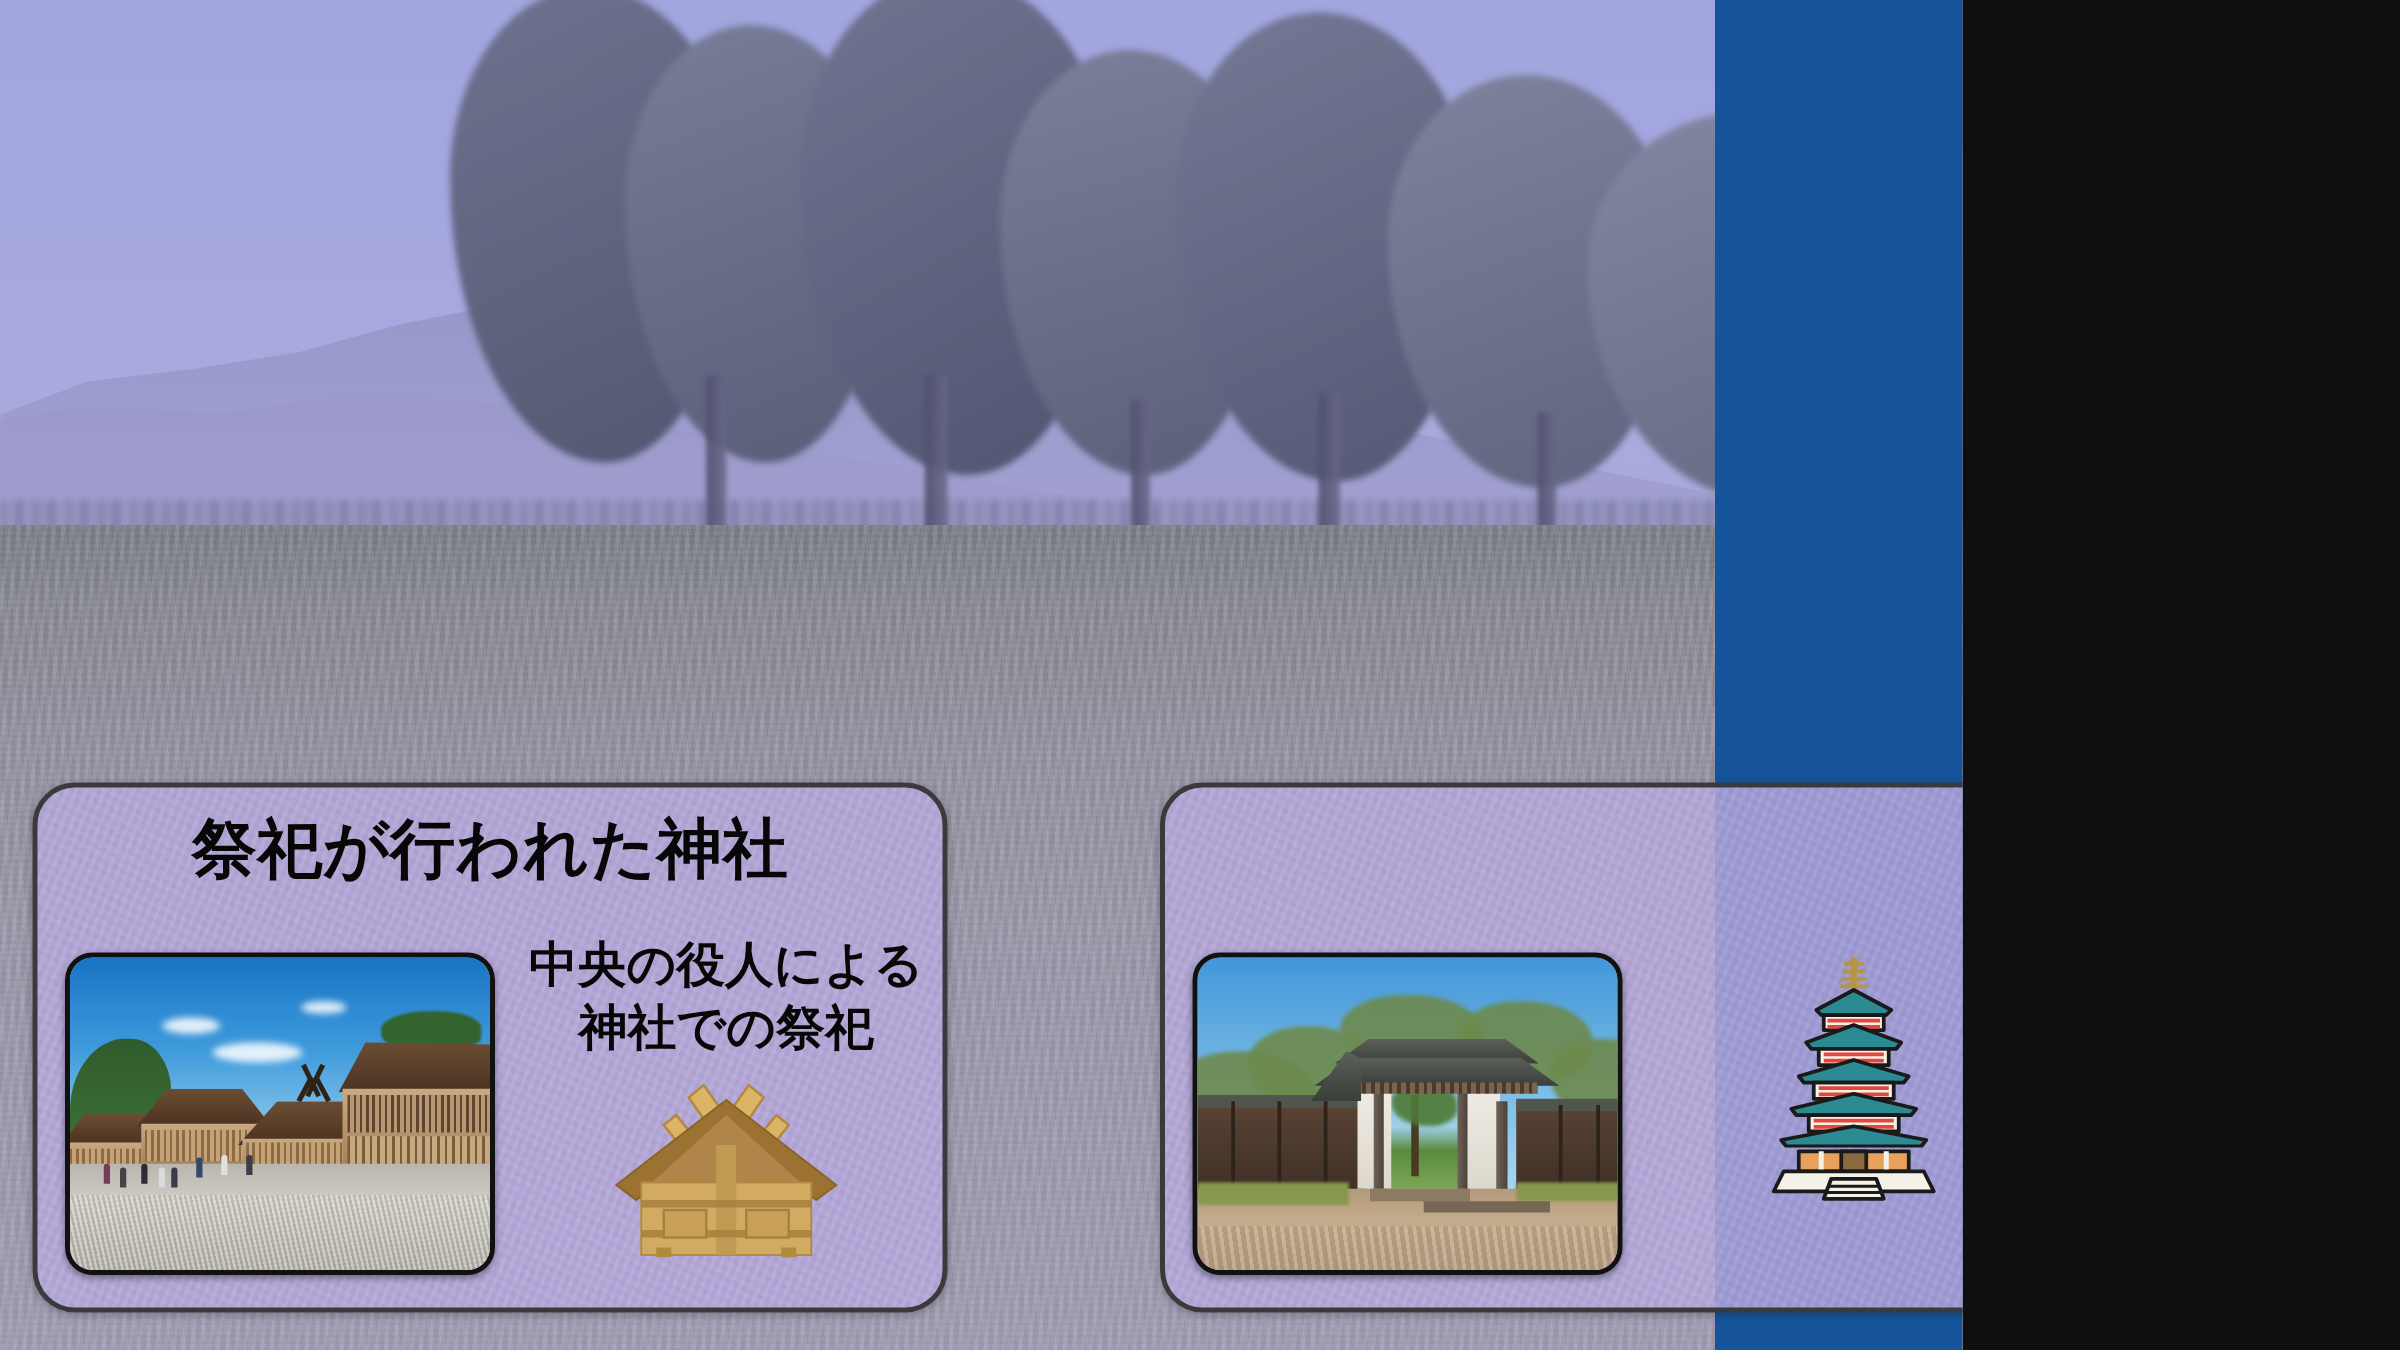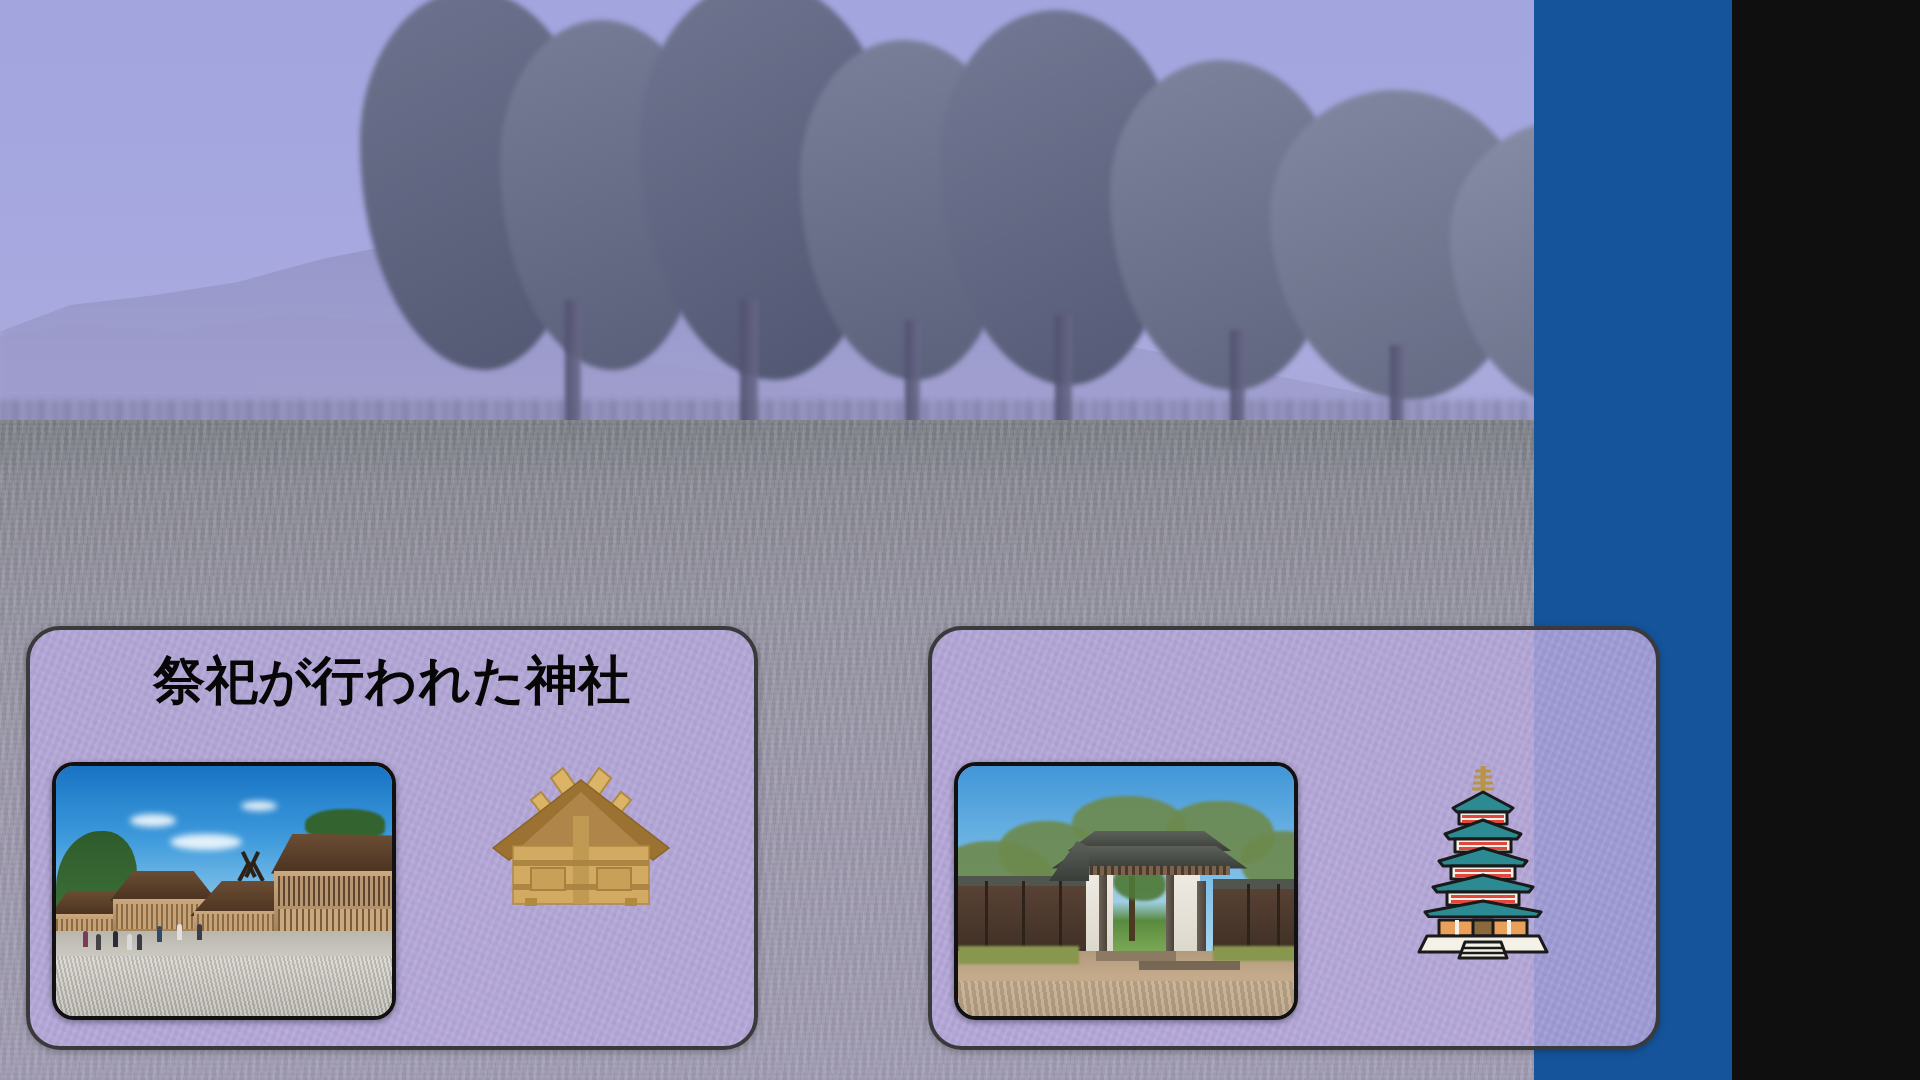--- a/index.html
+++ b/index.html
@@ -6,21 +6,21 @@
   * { margin:0; padding:0; box-sizing:border-box; }
   html,body { width:1920px; height:1080px; overflow:hidden; }
   body {
     font-family:"Liberation Sans","DejaVu Sans",sans-serif;
     background:#0f0f0f;
   }
 
   
   #slide {
     position:relative;
-    width:1732px; height:1080px;
+    width:1570px; height:1080px;
     overflow:hidden;
   }
 
   
   .bg-photo {
     position:absolute; left:0; top:0;
     width:1722px; height:1080px;
     overflow:hidden;
   }
   
@@ -338,20 +338,22 @@
           <div class="ps-person" style="left:21%; top:67%; background:#dadada;"></div>
           <div class="ps-person" style="left:24%; top:67%; background:#3a3a48;"></div>
           <div class="ps-person" style="left:30%; top:64%; background:#2f4a6a;"></div>
           <div class="ps-person" style="left:36%; top:63%; background:#e0e0e0;"></div>
           <div class="ps-person" style="left:42%; top:63%; background:#3c3c4a;"></div>
         </div>
       </div>
     </div>
 
     <div class="card-right" style="left:382px; top:118px; width:338px;">
+      <div class="card-desc">中央の役人による
+神社での祭祀</div>
 
       <div class="card-icon">
         <svg width="180" height="150" viewBox="0 0 180 150" aria-hidden="true">
 
           <g stroke="#b08a3e" stroke-width="2" fill="#dcb468">
             <polygon points="60,22 72,12 106,60 92,68"></polygon>
             <polygon points="120,22 108,12 74,60 88,68"></polygon>
             <polygon points="40,44 50,36 74,66 62,72"></polygon>
             <polygon points="140,44 130,36 106,66 118,72"></polygon>
           </g>

